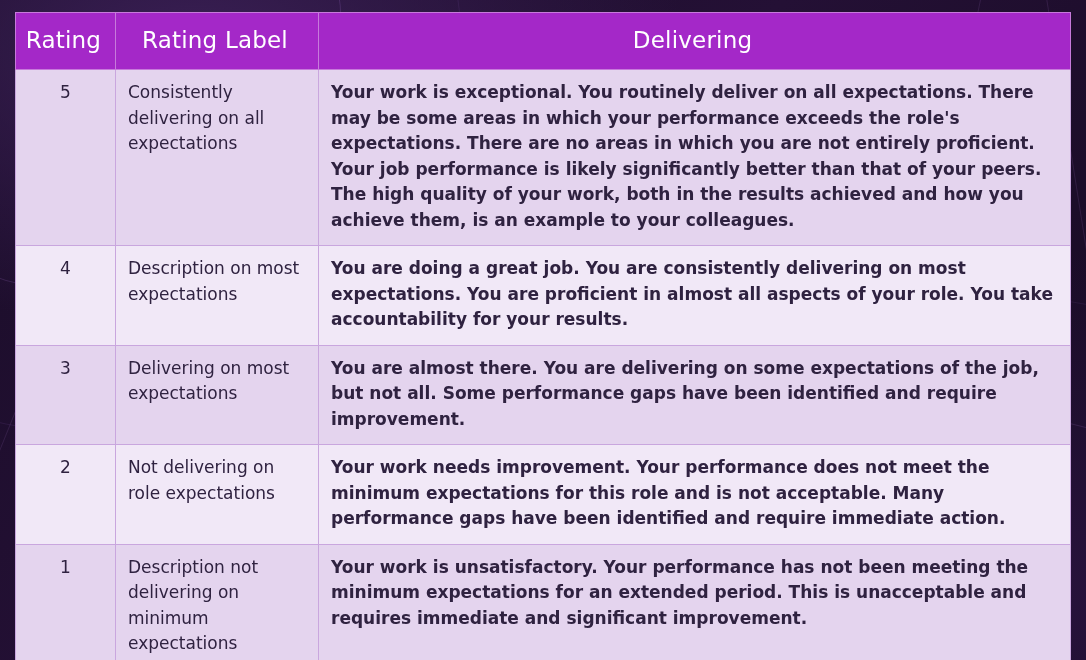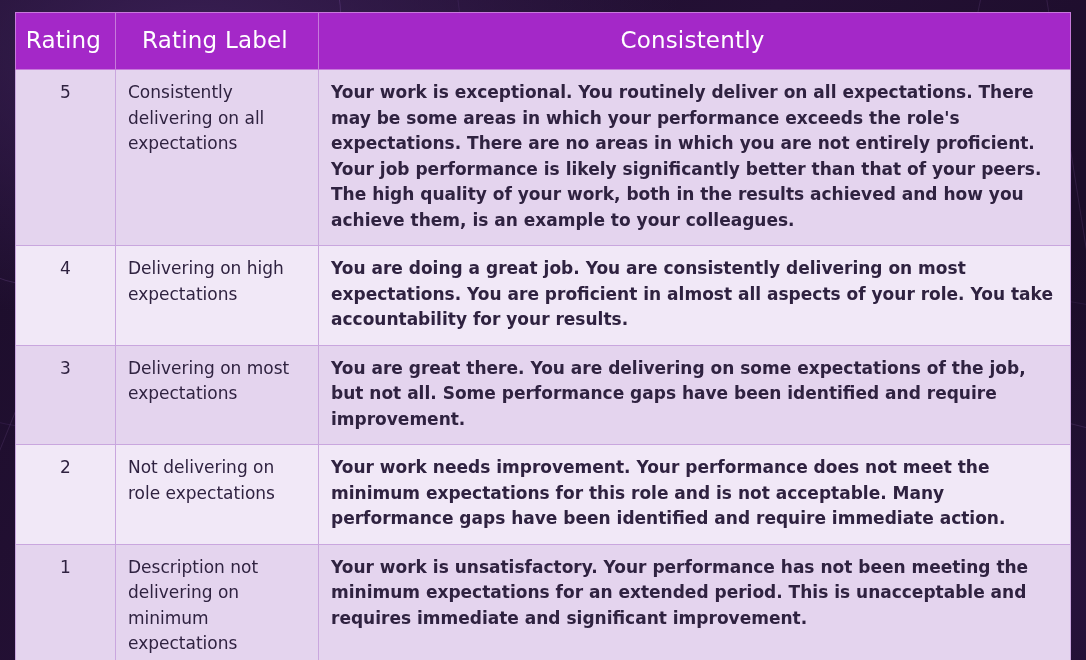--- a/index.html
+++ b/index.html
@@ -102,38 +102,38 @@
     <table class="rating-table">
       <colgroup>
         <col class="col-rating">
         <col class="col-label">
         <col class="col-desc">
       </colgroup>
       <thead>
         <tr>
           <th>Rating</th>
           <th>Rating Label</th>
-          <th>Consistently</th>
+          <th>Delivering</th>
         </tr>
       </thead>
       <tbody>
         <tr class="row-dark">
           <td class="cell-rating">5</td>
           <td class="cell-label">Consistently delivering on all expectations</td>
           <td class="cell-desc">Your work is exceptional. You routinely deliver on all expectations. There may be some areas in which your performance exceeds the role's expectations. There are no areas in which you are not entirely proficient. Your job performance is likely significantly better than that of your peers. The high quality of your work, both in the results achieved and how you achieve them, is an example to your colleagues.</td>
         </tr>
         <tr class="row-light">
           <td class="cell-rating">4</td>
-          <td class="cell-label">Delivering on high expectations</td>
+          <td class="cell-label">Description on most expectations</td>
           <td class="cell-desc">You are doing a great job.  You are consistently delivering on most expectations.  You are proficient in almost all aspects of your role.  You take accountability for your results.</td>
         </tr>
         <tr class="row-dark">
           <td class="cell-rating">3</td>
           <td class="cell-label">Delivering on most expectations</td>
-          <td class="cell-desc">You are great there. You are delivering on some expectations of the job, but not all. Some performance gaps have been identified and require improvement.</td>
+          <td class="cell-desc">You are almost there. You are delivering on some expectations of the job, but not all. Some performance gaps have been identified and require improvement.</td>
         </tr>
         <tr class="row-light">
           <td class="cell-rating">2</td>
           <td class="cell-label">Not delivering on role expectations</td>
           <td class="cell-desc">Your work needs improvement.  Your performance does not meet the minimum expectations for this role and is not acceptable. Many performance gaps have been identified and require immediate action.</td>
         </tr>
         <tr class="row-dark">
           <td class="cell-rating">1</td>
           <td class="cell-label">Description not delivering on minimum expectations</td>
           <td class="cell-desc">Your work is unsatisfactory.  Your performance has not been meeting the minimum expectations for an extended period.  This is unacceptable and requires immediate and significant improvement.</td>

